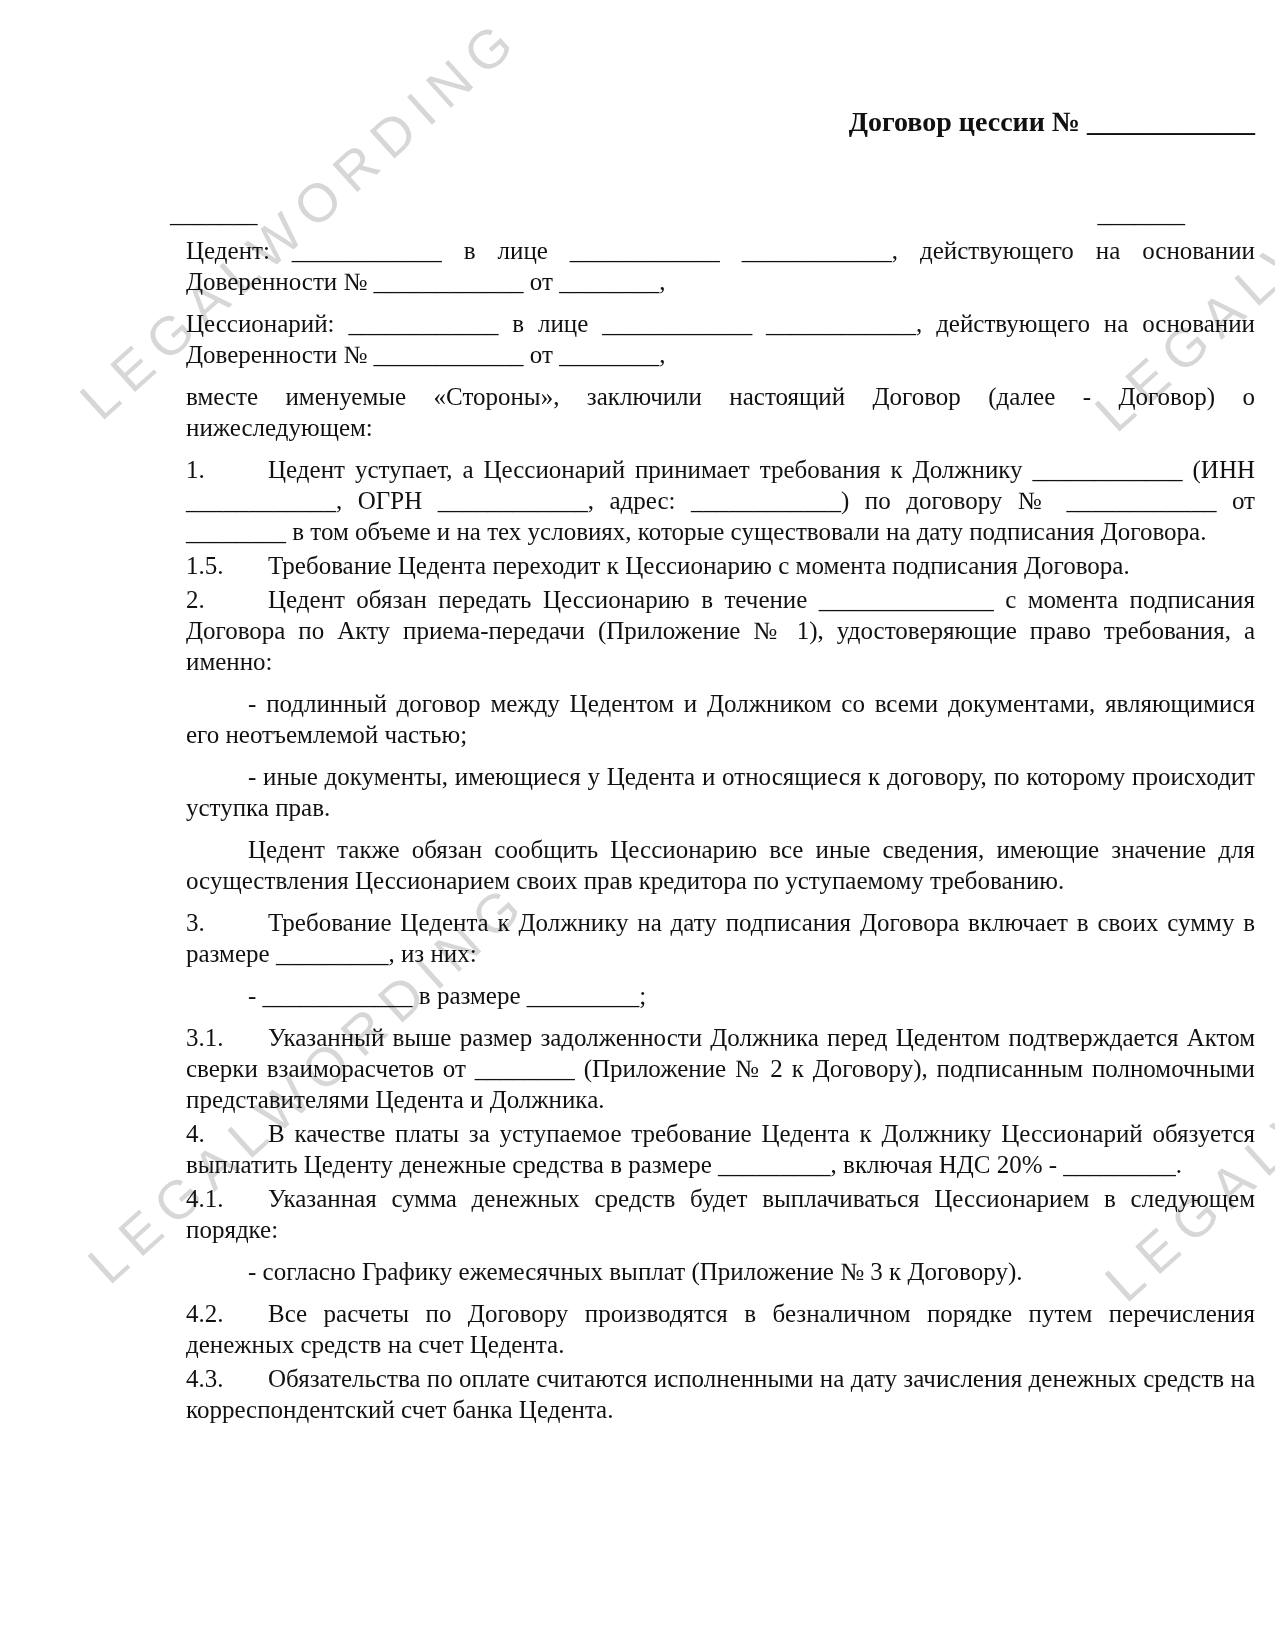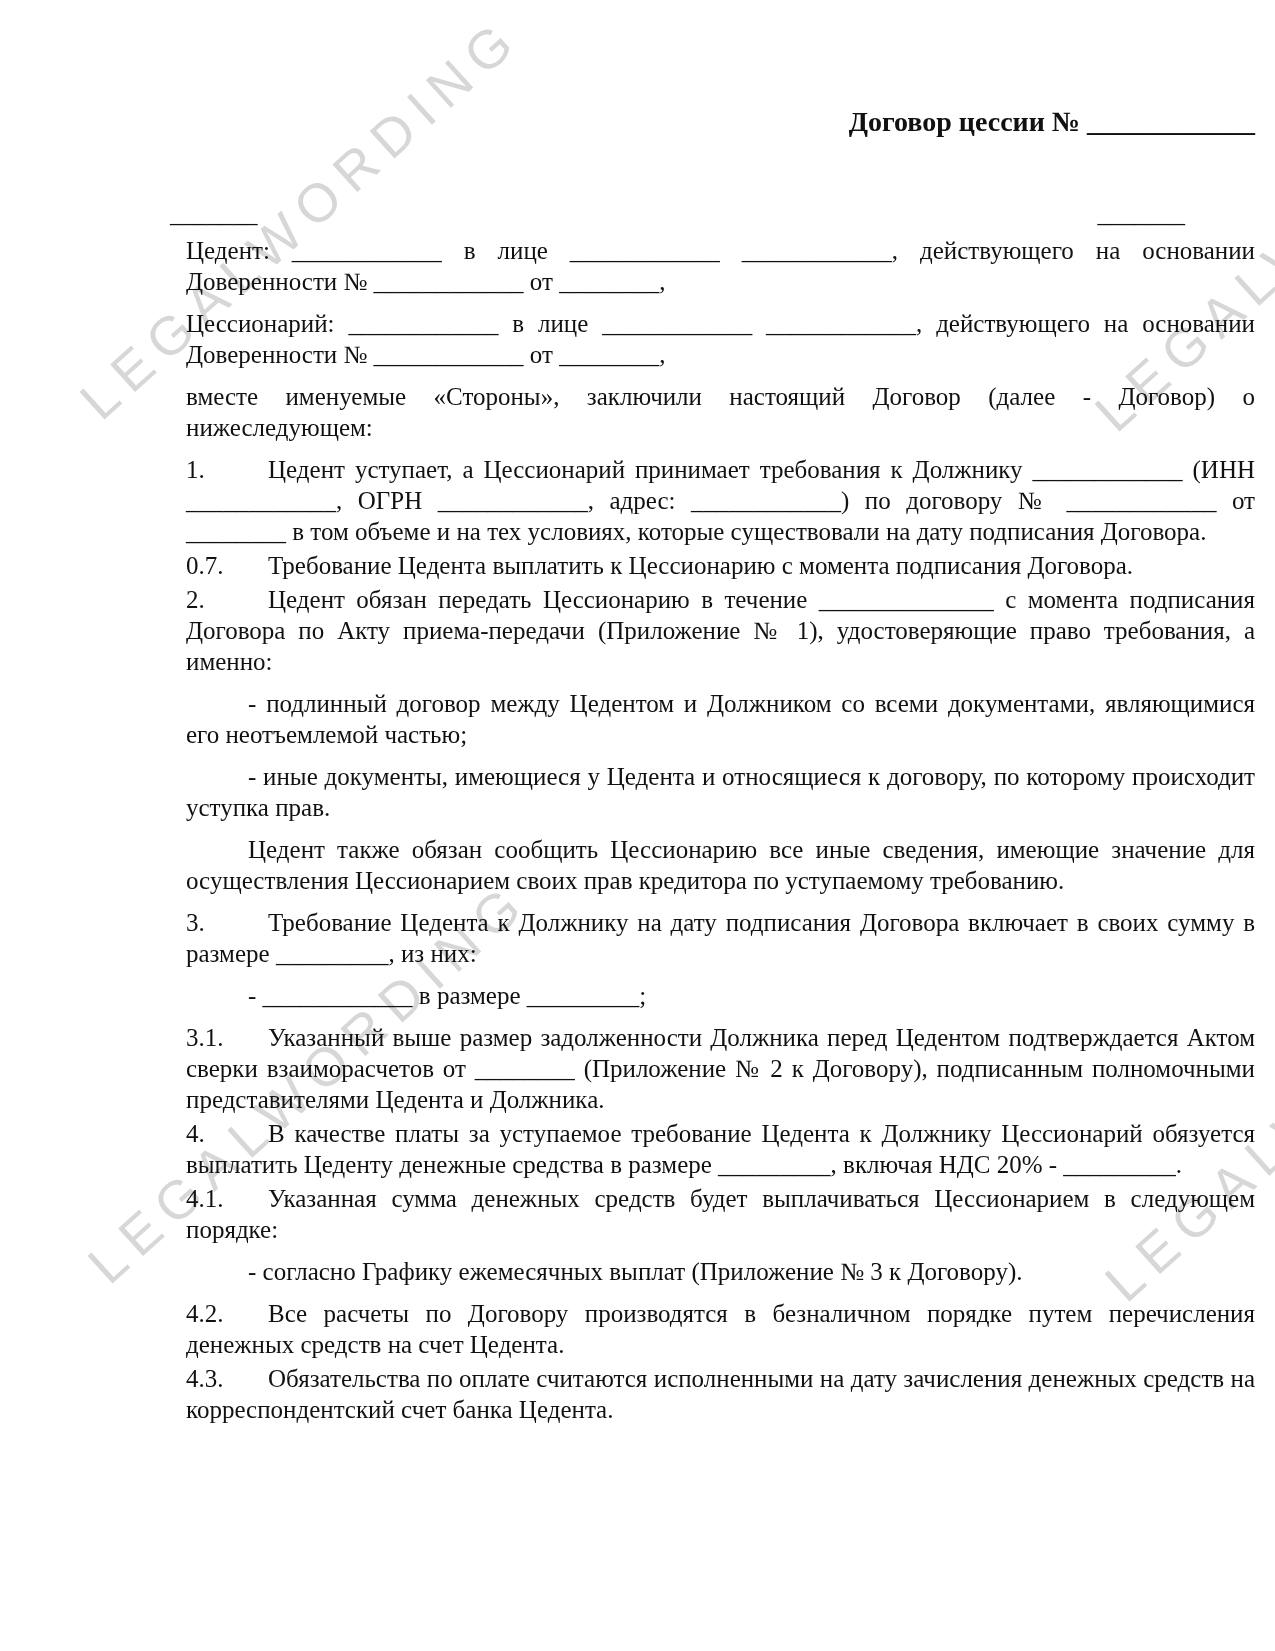--- a/index.html
+++ b/index.html
@@ -71,21 +71,21 @@
     <div class="hb">
       <span>_______</span>
       <span class="hb-right">_______</span>
     </div>
 
     <div id="paragraphs">
         <p class=""><span>Цедент: ____________ в лице ____________ ____________, действующего на основании Доверенности № ____________ от ________,</span></p>
         <p class=" sp"><span>Цессионарий: ____________ в лице ____________ ____________, действующего на основании Доверенности № ____________ от ________,</span></p>
         <p class=" sp"><span>вместе именуемые «Стороны», заключили настоящий Договор (далее - Договор) о нижеследующем:</span></p>
         <p class=""><span class="num">1.</span><span>Цедент уступает, а Цессионарий принимает требования к Должнику ____________ (ИНН ____________, ОГРН ____________, адрес: ____________) по договору № ____________ от ________ в том объеме и на тех условиях, которые существовали на дату подписания Договора.</span></p>
-        <p class=""><span class="num">0.7.</span><span>Требование Цедента выплатить к Цессионарию с момента подписания Договора.</span></p>
+        <p class=""><span class="num">1.5.</span><span>Требование Цедента переходит к Цессионарию с момента подписания Договора.</span></p>
         <p class=""><span class="num">2.</span><span>Цедент обязан передать Цессионарию в течение ______________ с момента подписания Договора по Акту приема-передачи (Приложение № 1), удостоверяющие право требования, а именно:</span></p>
         <p class="indent sp"><span>- подлинный договор между Цедентом и Должником со всеми документами, являющимися его неотъемлемой частью;</span></p>
         <p class="indent sp"><span>- иные документы, имеющиеся у Цедента и относящиеся к договору, по которому происходит уступка прав.</span></p>
         <p class="indent sp"><span>Цедент также обязан сообщить Цессионарию все иные сведения, имеющие значение для осуществления Цессионарием своих прав кредитора по уступаемому требованию.</span></p>
         <p class=" sp"><span class="num">3.</span><span>Требование Цедента к Должнику на дату подписания Договора включает в своих сумму в размере _________, из них:</span></p>
         <p class="indent sp"><span>- ____________ в размере _________;</span></p>
         <p class=""><span class="num">3.1.</span><span>Указанный выше размер задолженности Должника перед Цедентом подтверждается Актом сверки взаиморасчетов от ________ (Приложение № 2 к Договору), подписанным полномочными представителями Цедента и Должника.</span></p>
         <p class=""><span class="num">4.</span><span>В качестве платы за уступаемое требование Цедента к Должнику Цессионарий обязуется выплатить Цеденту денежные средства в размере _________, включая НДС 20% - _________.</span></p>
         <p class=""><span class="num">4.1.</span><span>Указанная сумма денежных средств будет выплачиваться Цессионарием в следующем порядке:</span></p>
         <p class="indent sp"><span>- согласно Графику ежемесячных выплат (Приложение № 3 к Договору).</span></p>

